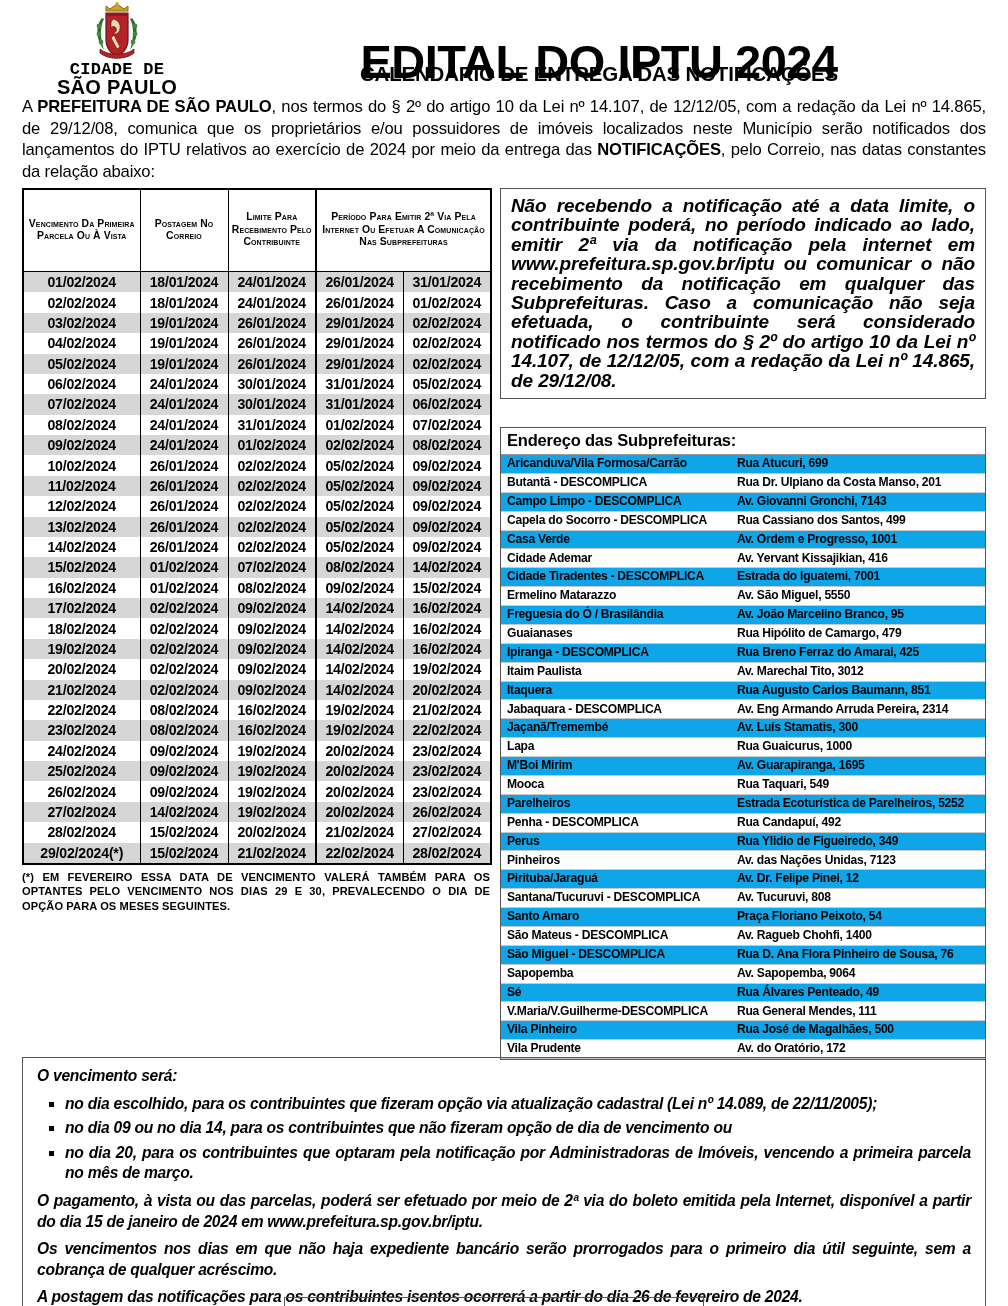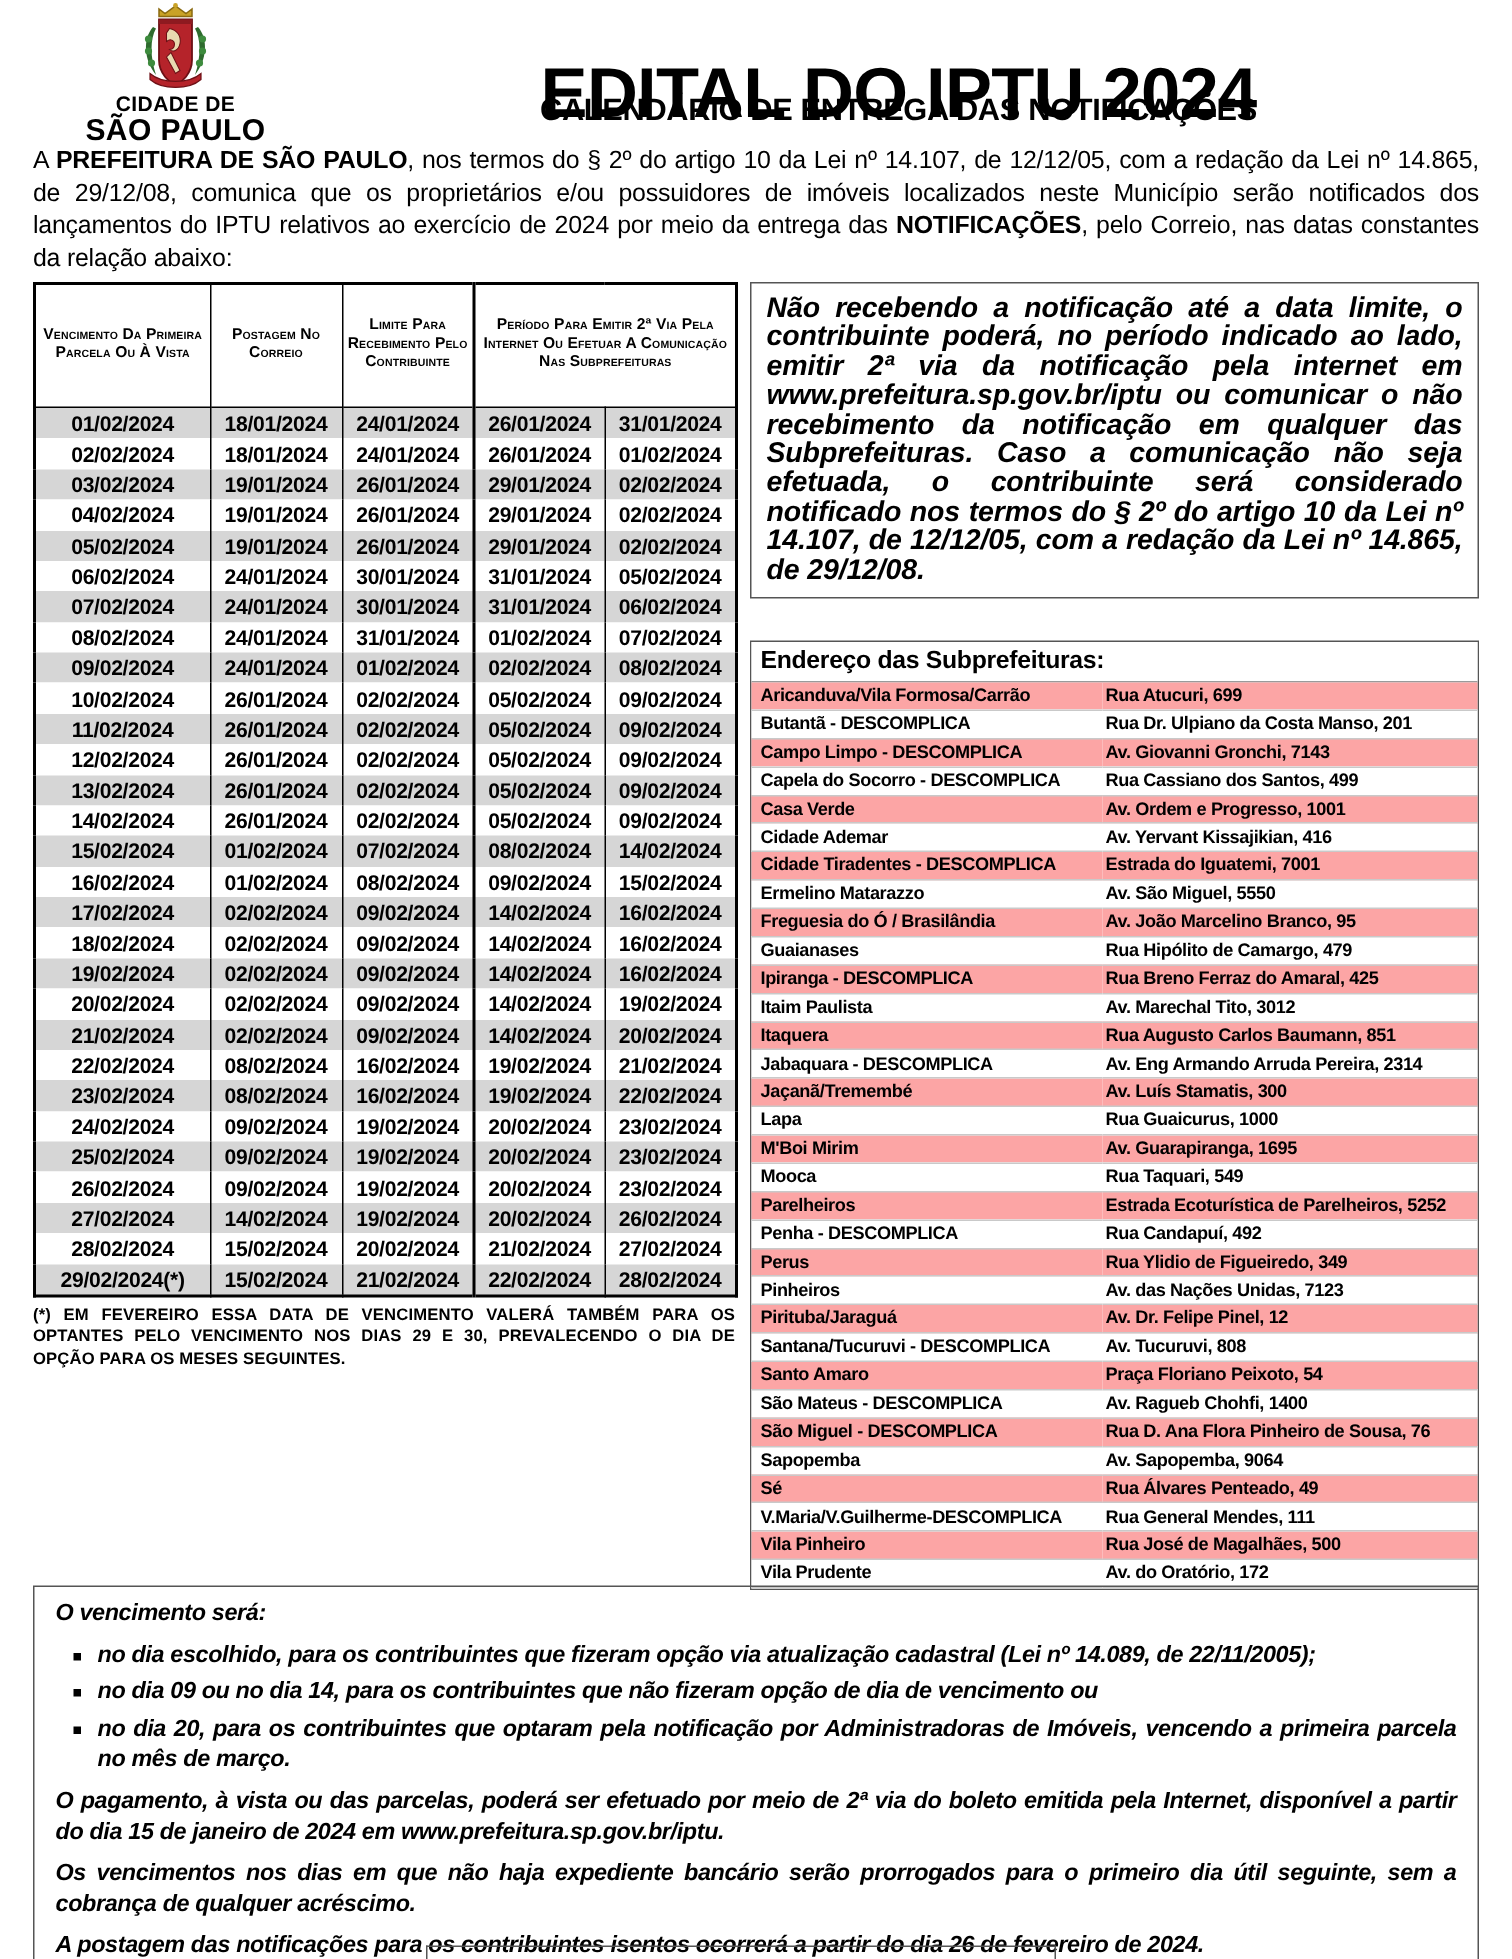--- a/index.html
+++ b/index.html
@@ -9,21 +9,21 @@
     color:#000;
     overflow:hidden;
     position:relative;
   }
   .page{position:relative;width:1008px;height:1306px;padding:0;box-sizing:border-box;}
 
   
   .header{position:relative;height:92px;}
   .brand{position:absolute;left:42px;top:2px;width:150px;text-align:center;}
   .crest{width:54px;height:62px;margin:0 auto;display:block;}
-  .brand-l1{font-weight:bold;font-size:14px;letter-spacing:.3px;line-height:15px;margin-top:-2px;}
+  .brand-l1{font-weight:bold;font-size:17px;letter-spacing:.3px;line-height:15px;margin-top:-2px;font-family:Liberation Mono, monospace;}
   .brand-l2{font-weight:bold;font-size:20px;letter-spacing:.3px;line-height:21px;}
   .title-main{
     position:absolute;left:200px;right:10px;top:4px;
     text-align:center;font-weight:bold;font-size:47px;letter-spacing:-0.5px;
     line-height:50px;
     margin-top:33px;
   }
   .title-sub{
     position:absolute;left:200px;right:10px;top:62px;
     text-align:center;font-weight:bold;font-size:20.5px;letter-spacing:-0.2px;
@@ -86,21 +86,21 @@
   
   .subbox{margin-top:28px;border:1.6px solid #555;width:486px;box-sizing:border-box;}
   .subtitle{font-weight:bold;font-size:16.5px;padding:3px 6px 4px 6px;background:#fff;
             border-bottom:1px solid #9a9a9a;letter-spacing:-0.2px;}
   table.subs{border-collapse:collapse;width:100%;table-layout:fixed;}
   table.subs td{
     font-size:12.1px;font-weight:bold;padding:2.1px 0 2.2px 0;
     letter-spacing:-0.25px;line-height:13.6px;background:#fff;
     border-bottom:1px solid #c9c9c9;
   }
-  table.subs tr.alt td{background:#fca5a5;}
+  table.subs tr.alt td{background:#0ea5e9;}
   table.subs td.nm{padding-left:6px;width:228px;}
   table.subs td.ad{padding-left:2px;}
 
   
   .bottombox{
     position:absolute;left:22px;top:1057px;width:964px;box-sizing:border-box;
     border:1.6px solid #555;
     padding:8px 14px 8px 14px;
     font-style:italic;font-weight:bold;
     font-size:15.6px;line-height:20.6px;letter-spacing:-0.25px;

